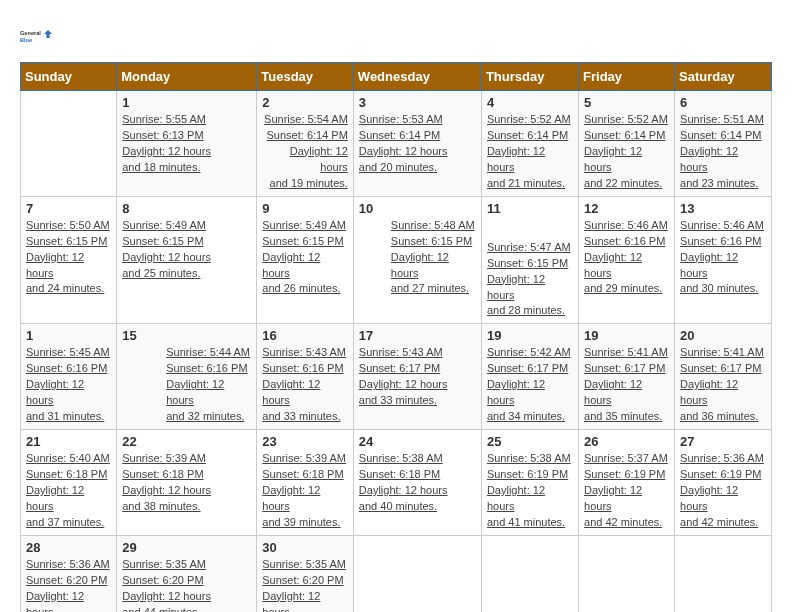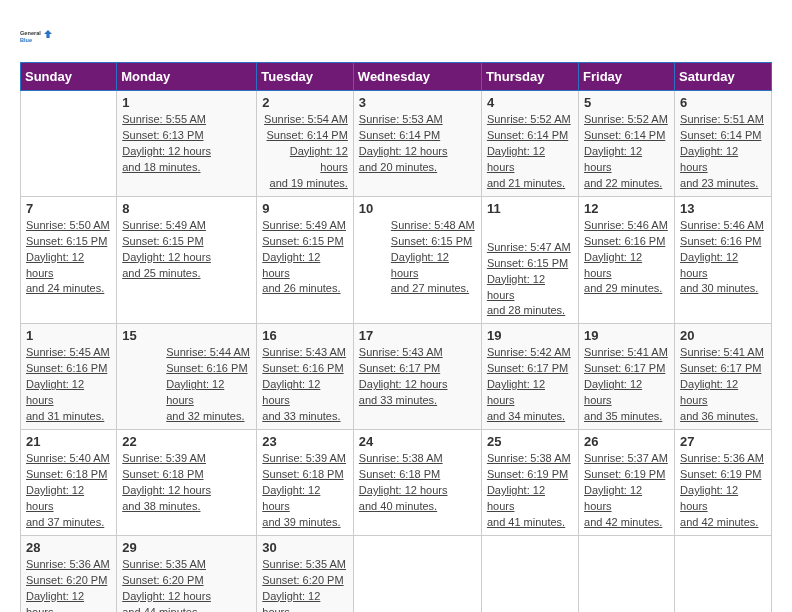--- a/index.html
+++ b/index.html
@@ -36,21 +36,21 @@
     .location-title {
       font-size: 16px;
       color: #555;
     }
     table {
       width: 100%;
       border-collapse: collapse;
       font-size: 11px;
     }
     thead tr th {
-      background-color: #701a75;
+      background-color: #a16207;
       color: #fff;
       padding: 6px 4px;
       text-align: left;
       font-size: 13px;
       font-weight: bold;
       border: 1px solid #2a72c3;
     }
     tbody tr td {
       border: 1px solid #ccc;
       vertical-align: top;

